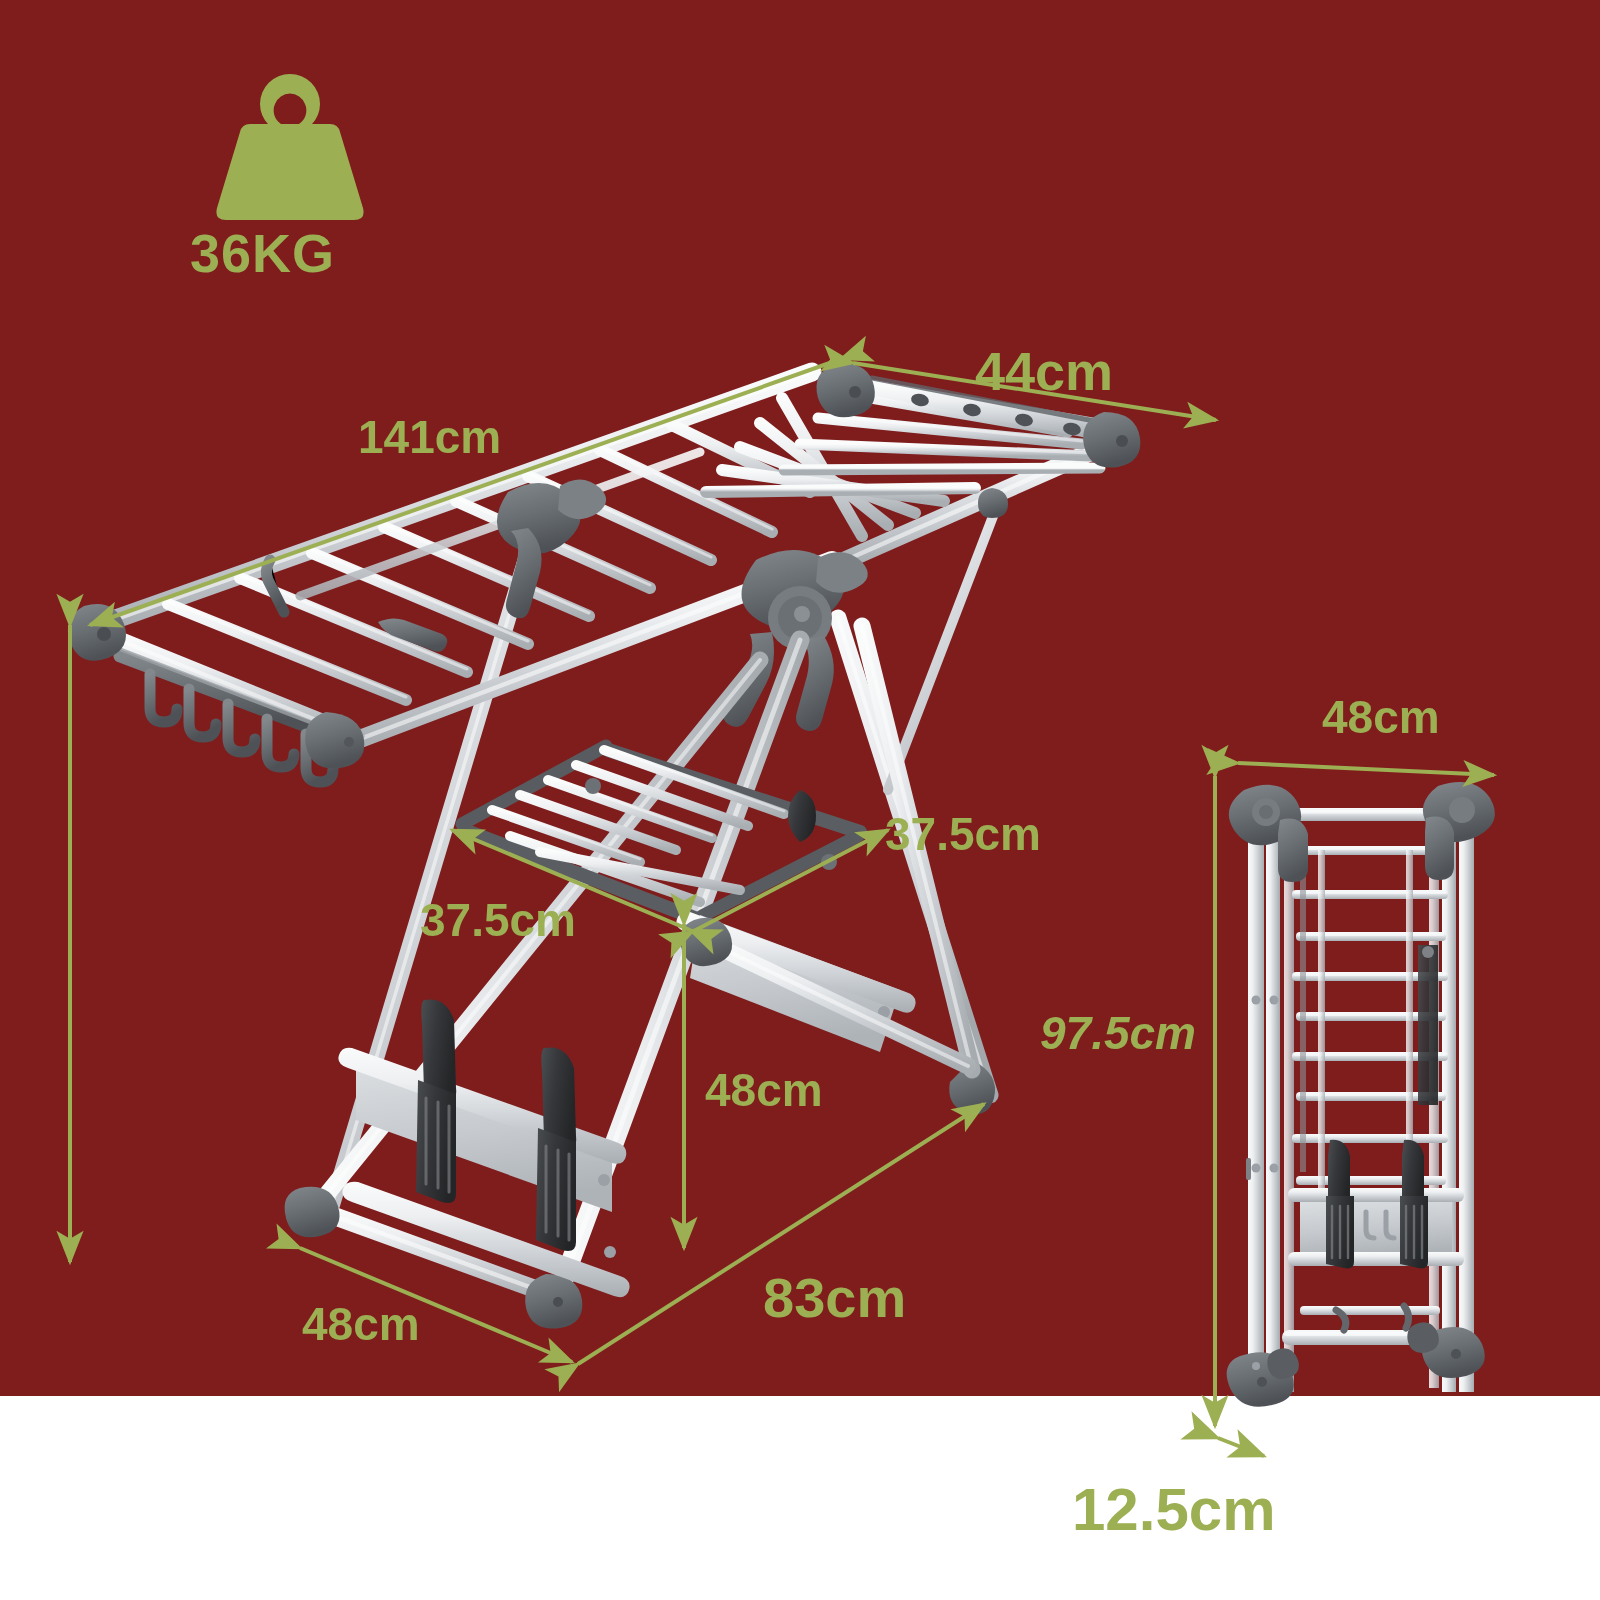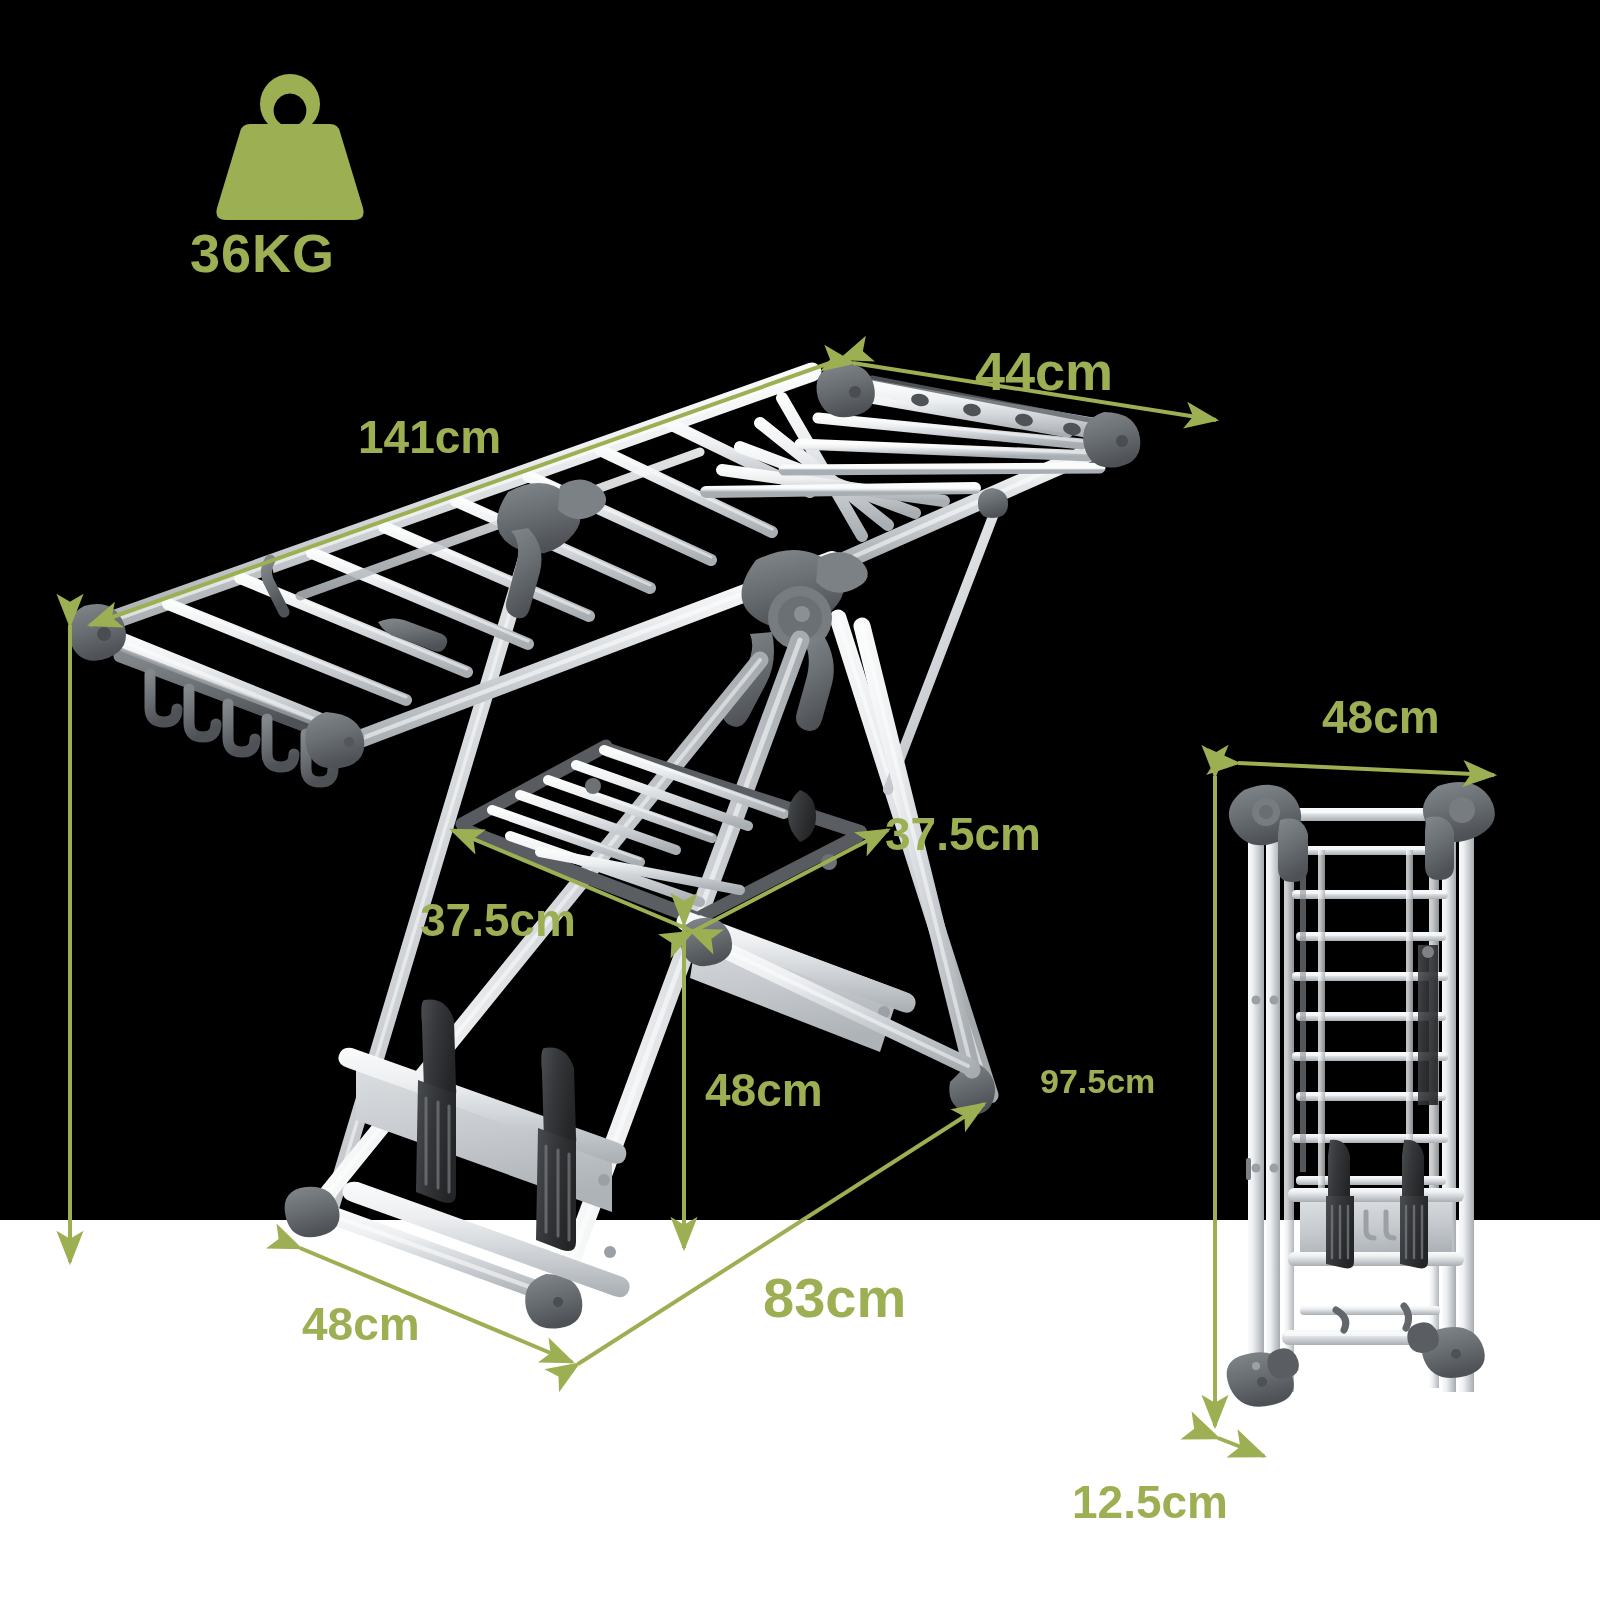--- a/index.html
+++ b/index.html
@@ -1,18 +1,18 @@
 <!DOCTYPE html>
 <html><head>
 <meta charset="utf-8">
 <style>
   html,body{margin:0;padding:0;background:#fff;}
   body{width:1600px;height:1600px;overflow:hidden;
        font-family:"Liberation Sans","DejaVu Sans",sans-serif;}
-  #stage{position:relative;width:1600px;height:1220px;background:#000000;}
+  #stage{position:relative;width:1600px;height:1396px;background:#7f1d1d;}
   svg.layer{position:absolute;left:0;top:0;width:1600px;height:1600px;}
   .dimtxt{position:absolute;color:#9DAF53;font-weight:bold;white-space:nowrap;
           font-family:"Liberation Sans","DejaVu Sans",sans-serif;}
   #weight-badge{position:absolute;left:180px;top:60px;width:220px;}
   #weight-label{position:absolute;left:190px;top:222px;font-size:54px;font-weight:bold;
                 color:#9DAF53;letter-spacing:1px;}
 </style>
 </head>
 <body>
 
@@ -392,17 +392,17 @@
   <div class="dimtxt" style="left:885px;top:807px;font-size:46px;">37.5cm</div>
 
   <div class="dimtxt" style="left:705px;top:1063px;font-size:46px;">48cm</div>
 
   <div class="dimtxt" style="left:302px;top:1297px;font-size:46px;">48cm</div>
 
   <div class="dimtxt" style="left:763px;top:1265px;font-size:56px;">83cm</div>
 
   <div class="dimtxt" style="left:1322px;top:690px;font-size:46px;">48cm</div>
 
-  <div class="dimtxt" style="left:1040px;top:1062px;font-size:34px;">97.5cm</div>
-
-  <div class="dimtxt" style="left:1072px;top:1475px;font-size:46px;">12.5cm</div>
+  <div class="dimtxt" style="left:1040px;top:1006px;font-size:46px;font-style:italic;">97.5cm</div>
+
+  <div class="dimtxt" style="left:1072px;top:1475px;font-size:60px;">12.5cm</div>
 
 </div>
 
 </body></html>

